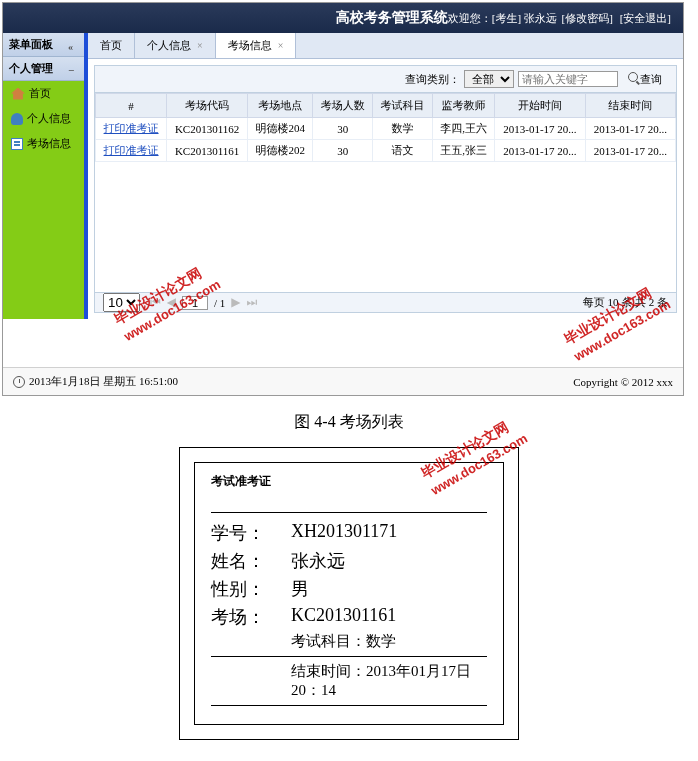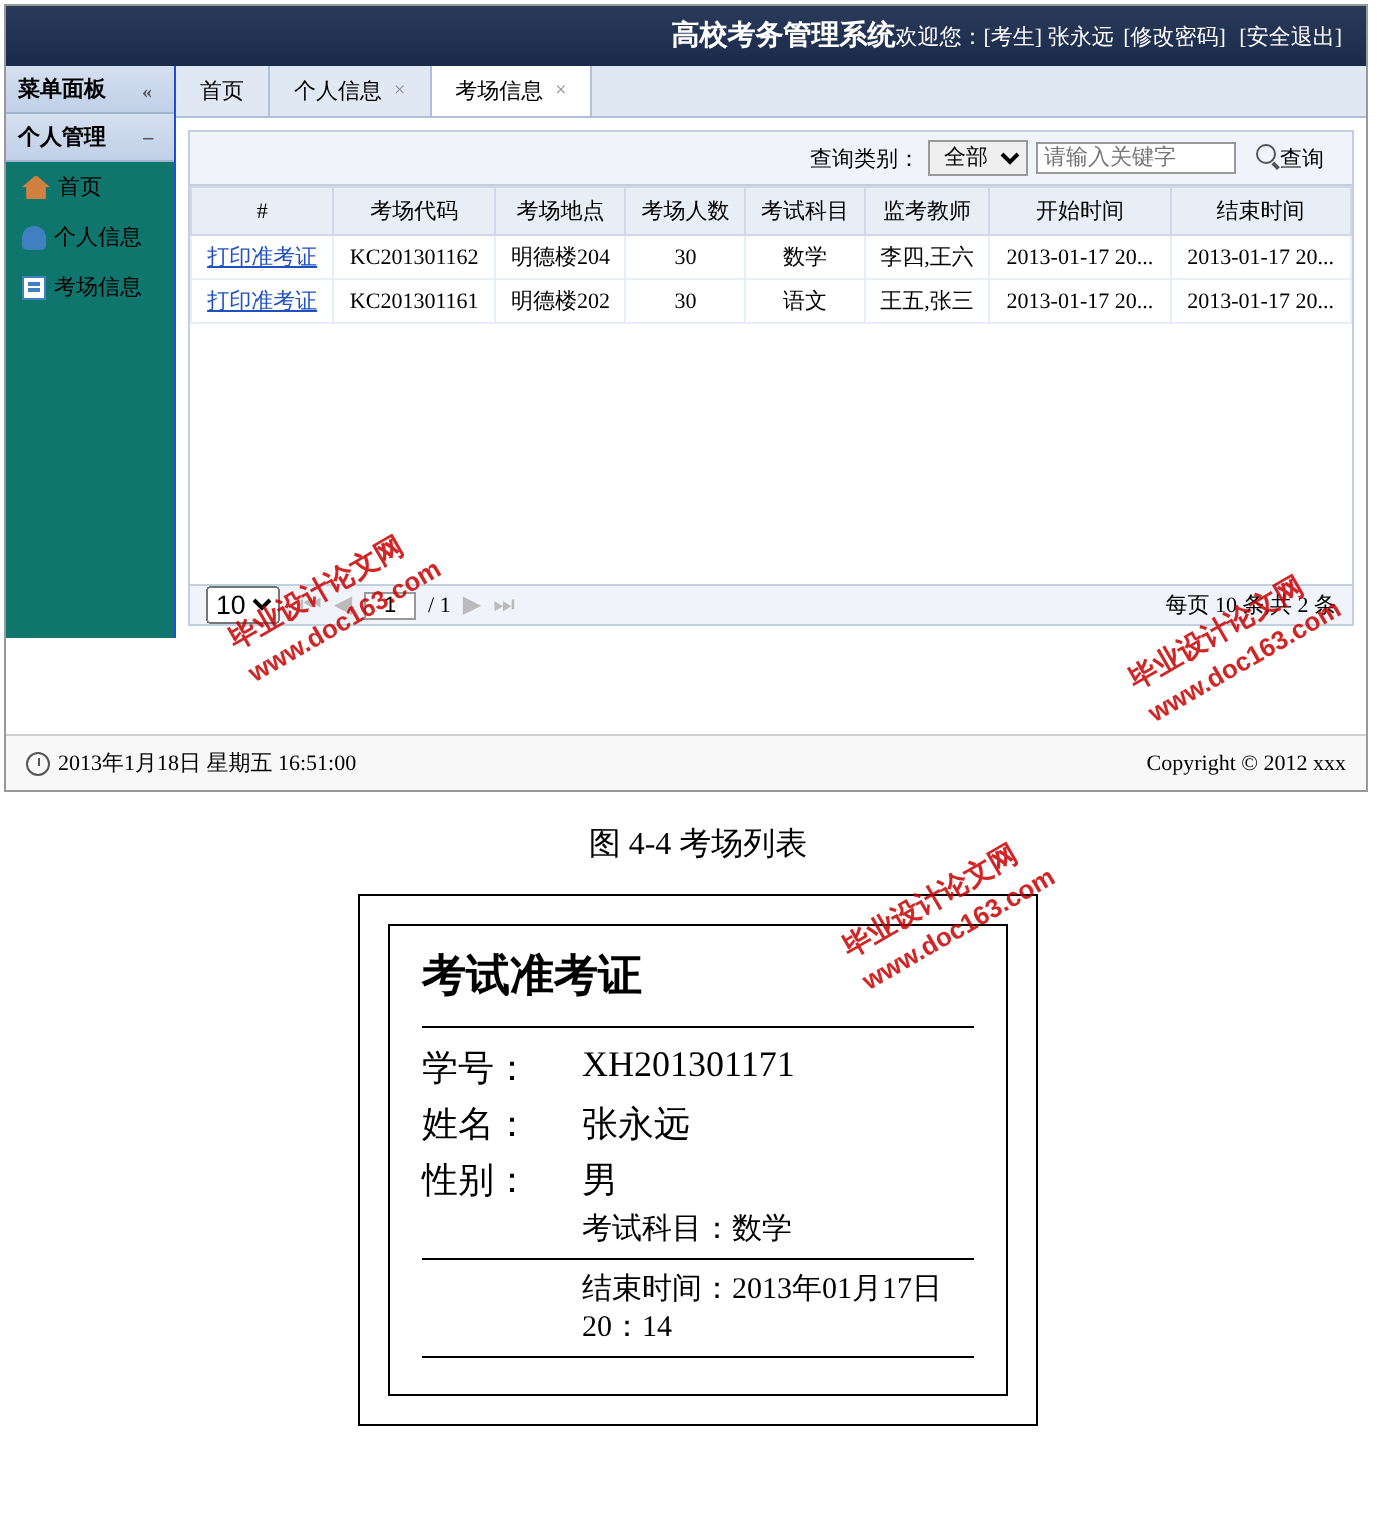--- a/index.html
+++ b/index.html
@@ -6,21 +6,21 @@
     body { font-family: SimSun, serif; font-size: 12px; background: #fff; width: 698px; }
     
     .app-frame { border: 1px solid #999; width: 682px; margin: 2px; }
     .header { background: linear-gradient(#2a3a5a, #1a2a4a); color: #fff; padding: 6px 10px; display: flex; justify-content: flex-end; align-items: center; }
     .header-title { font-size: 14px; font-weight: bold; }
     .header-right { font-size: 11px; }
     .header-right a { color: #fff; text-decoration: none; margin: 0 2px; }
     
     .body-row { display: flex; background: #e8eef6; }
     
-    .sidebar { width: 85px; background: #0f766e; border-right: 1px solid #1d4ed8; }
+    .sidebar { width: 85px; background: #84cc16; border-right: 4px solid #1d4ed8; }
     .panel-header { background: linear-gradient(#d5e0f0, #c0d0e8); padding: 4px 6px; font-size: 11px; font-weight: bold; border-bottom: 1px solid #a0b5d0; display: flex; justify-content: space-between; align-items: center; }
     .nav-item { padding: 5px 8px; font-size: 11px; display: flex; align-items: center; gap: 4px; cursor: pointer; }
     .icon-home { width: 14px; height: 12px; background: #d08040; clip-path: polygon(50% 0, 100% 50%, 85% 50%, 85% 100%, 15% 100%, 15% 50%, 0 50%); }
     .icon-person { width: 12px; height: 12px; background: #4080c0; border-radius: 50% 50% 20% 20%; }
     .icon-doc { width: 12px; height: 12px; background: #fff; border: 1px solid #4080c0; position: relative; }
     .icon-doc::after { content: ''; position: absolute; top: 2px; left: 2px; width: 6px; height: 2px; background: #4080c0; box-shadow: 0 3px 0 #4080c0; }
     
     .main { flex: 1; background: #fff; }
     .tabs { background: #e0e8f4; display: flex; border-bottom: 1px solid #b0c0d8; }
     .tab { padding: 5px 12px; font-size: 11px; border-right: 1px solid #b0c0d8; cursor: pointer; display: flex; align-items: center; gap: 6px; }
@@ -53,21 +53,21 @@
     .clock-icon { width: 12px; height: 12px; border: 1.5px solid #555; border-radius: 50%; display: inline-block; position: relative; margin-right: 4px; vertical-align: middle; }
     .clock-icon::after { content: ''; position: absolute; top: 2px; left: 5px; width: 1px; height: 4px; background: #555; }
     
     .watermark { position: absolute; color: rgba(200,0,0,0.85); font-weight: bold; transform: rotate(-30deg); pointer-events: none; font-size: 14px; line-height: 1.4; text-align: left; font-family: SimHei, sans-serif; }
     .wm-url { font-family: Arial, sans-serif; font-size: 13px; }
     
     .caption { text-align: center; font-size: 16px; padding: 14px 0; font-family: SimSun, serif; }
     
     .ticket-wrap { width: 340px; margin: 0 auto; border: 1px solid #000; padding: 14px; position: relative; }
     .ticket-inner { border: 1px solid #000; padding: 10px 16px 14px; }
-    .ticket-title { font-size: 22px; font-weight: bold; padding-bottom: 10px; border-bottom: 1px solid #000; margin-bottom: 6px; }
+    .ticket-title { font-size: 12px; font-weight: bold; padding-bottom: 22px; border-bottom: 1px solid #000; margin-bottom: 6px; }
     .ticket-row { font-size: 18px; padding: 2px 0; display: flex; }
     .ticket-label { width: 80px; flex-shrink: 0; }
     .ticket-label.bold { font-weight: bold; }
     .ticket-val { flex: 1; }
     .ticket-sub { margin-left: 80px; font-size: 15px; padding: 1px 0; }
     .divider { border-top: 1px solid #000; margin: 4px 0; }
     
     .collapse-icon { width: 10px; height: 10px; display: inline-block; position: relative; }
     .collapse-icon::before { content: '«'; font-size: 10px; color: #555; }
     .minus-icon::before { content: '−'; font-size: 11px; color: #555; }
@@ -223,20 +223,24 @@
           <span class="ticket-val">XH201301171</span>
         </div>
       <div class="ticket-row">
           <span class="ticket-label">姓名：</span>
           <span class="ticket-val">张永远</span>
         </div>
       <div class="ticket-row">
           <span class="ticket-label">性别：</span>
           <span class="ticket-val">男</span>
         </div>
+      <div class="ticket-row">
+          <span class="ticket-label">考场：</span>
+          <span class="ticket-val">KC201301161</span>
+        </div>
       <div class="ticket-sub">考试科目：数学</div>
       <div class="divider"></div>
       <div class="ticket-sub">结束时间：2013年01月17日 20：14</div>
       <div class="divider"></div>
     </div>
   </div>
   <div class="watermark" style="top:-10px; left:420px;">
     <div>毕业设计论文网</div>
       <div class="wm-url">www.doc163.com</div>
   </div>

